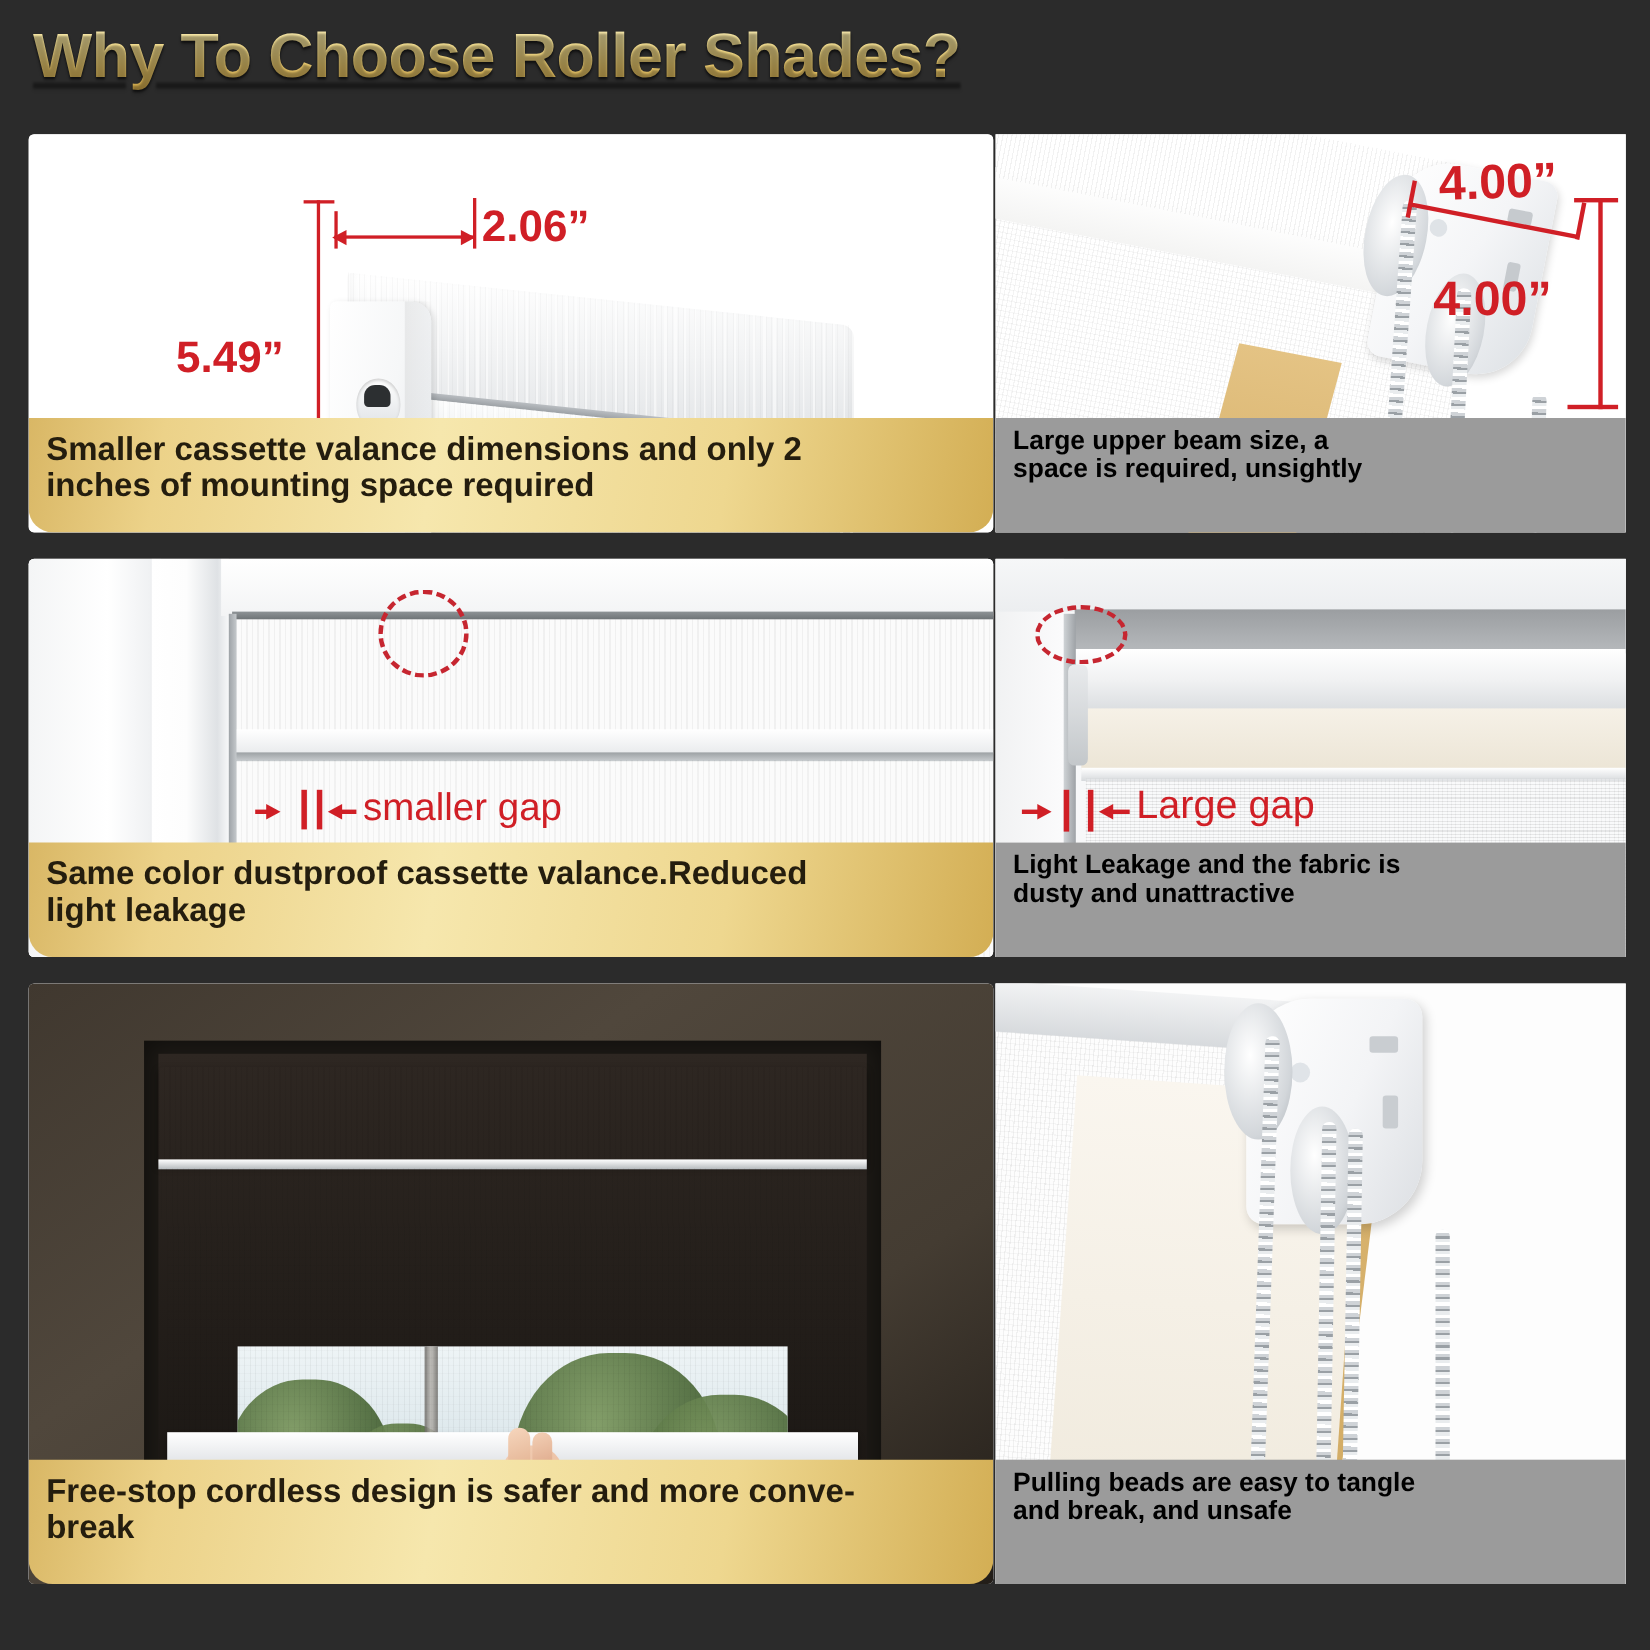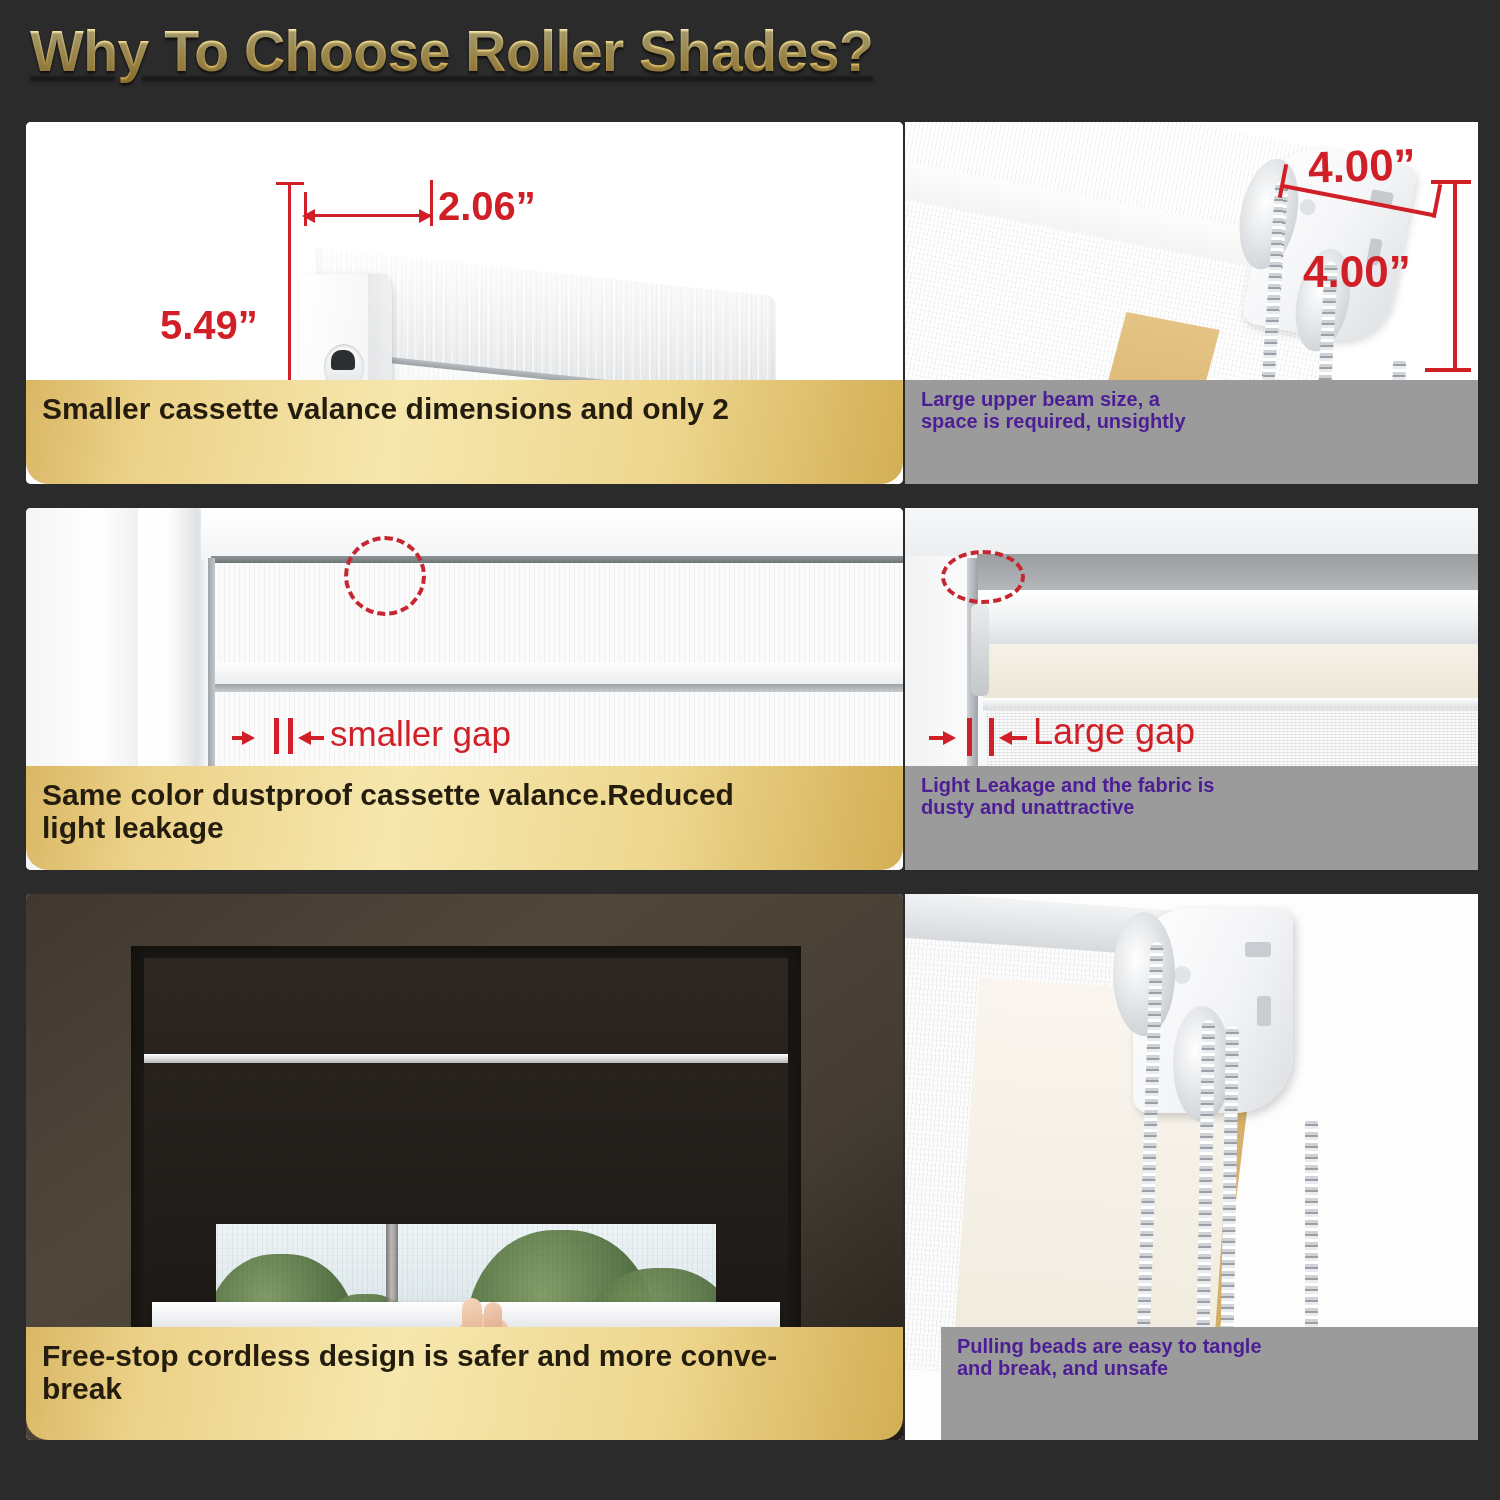--- a/index.html
+++ b/index.html
@@ -54,27 +54,27 @@
   .cap.gold {
     background: linear-gradient(100deg,#d9b765 0%,#ecd289 14%,#f6e7ad 42%,#eed78f 72%,#d3ae54 100%);
     color: #241d0e;
     font-size: 30px;
     border-bottom-left-radius: 22px;
     border-bottom-right-radius: 22px;
     height: 104px;
   }
   .cap.gray {
     background: #9b9b9b;
-    color: #4c1d95;
-    font-size: 20px;
+    color: #000000;
+    font-size: 24px;
     height: 104px;
     padding-top: 8px;
   }
   .cap.gold.tall { height: 113px; }
-  .cap.gray.tall { height: 113px; margin-left: 36px; }
+  .cap.gray.tall { height: 113px; }
   .cap span { display: block; }
 
   
   .dim-text {
     position: absolute; color: #d01f26; font-weight: bold;
     white-space: nowrap; z-index: 20; line-height: 1;
   }
   .rline { position: absolute; background: #d01f26; z-index: 19; }
   .arrow { position: absolute; width: 0; height: 0; z-index: 20; }
   .arrow.left  { border-top: 7px solid transparent; border-bottom: 7px solid transparent; border-right: 13px solid #d01f26; }
@@ -459,20 +459,21 @@
     <div class="rline" style="left:404px; top:58px; width:3px; height:46px;"></div>
     <div class="dim-text" style="left:412px; top:64px; font-size:40px;">2.06”</div>
 
     <div class="rline" style="left:262px; top:60px; width:3px; height:288px;"></div>
     <div class="rline" style="left:250px; top:60px; width:28px; height:3px;"></div>
     <div class="rline" style="left:250px; top:345px; width:28px; height:3px;"></div>
     <div class="dim-text" style="left:134px; top:183px; font-size:40px;">5.49”</div>
 
     <div class="cap gold">
       <span>Smaller cassette valance dimensions and only 2</span>
+      <span>inches of mounting space required</span>
     </div>
   </div>
 
   <div class="panel right r1">
     <div class="photo">
       <div class="p2bg"></div>
       <div class="p2-fab"></div>
       <div class="p2-tan"></div>
       <div class="p2-fab-top"></div>
       <div class="p2-tube"></div>

